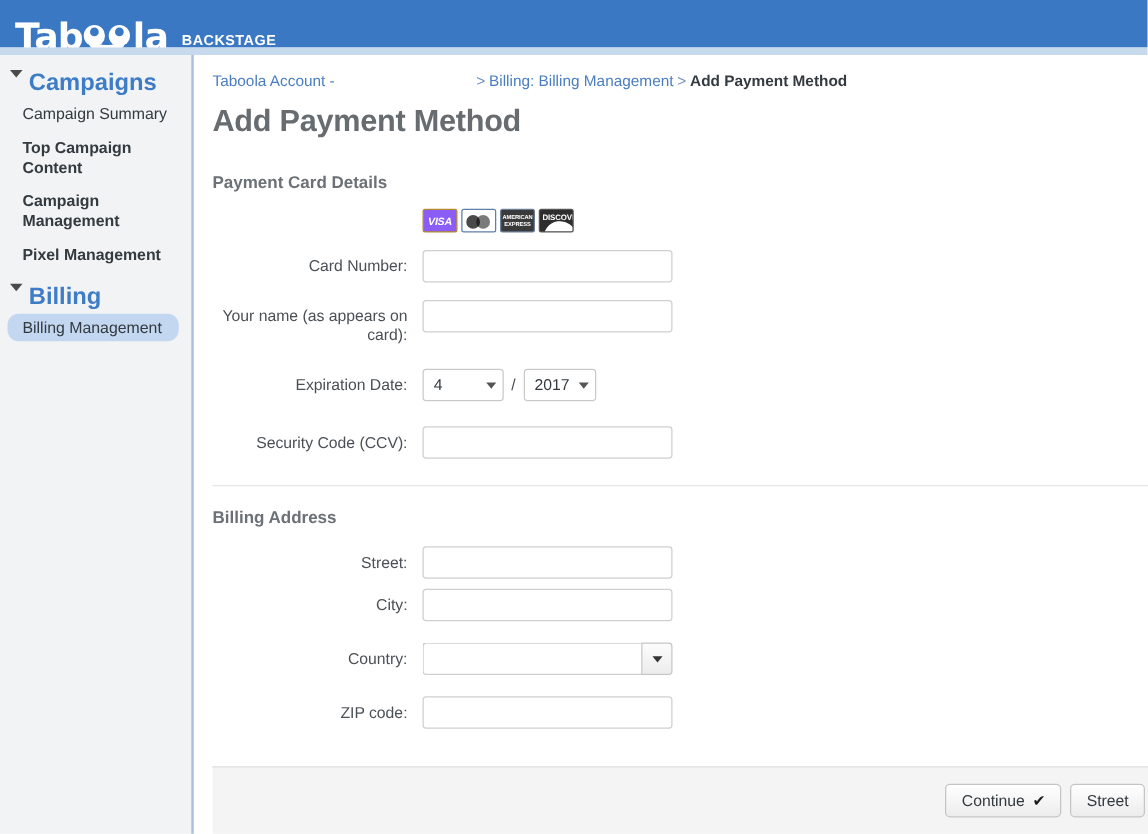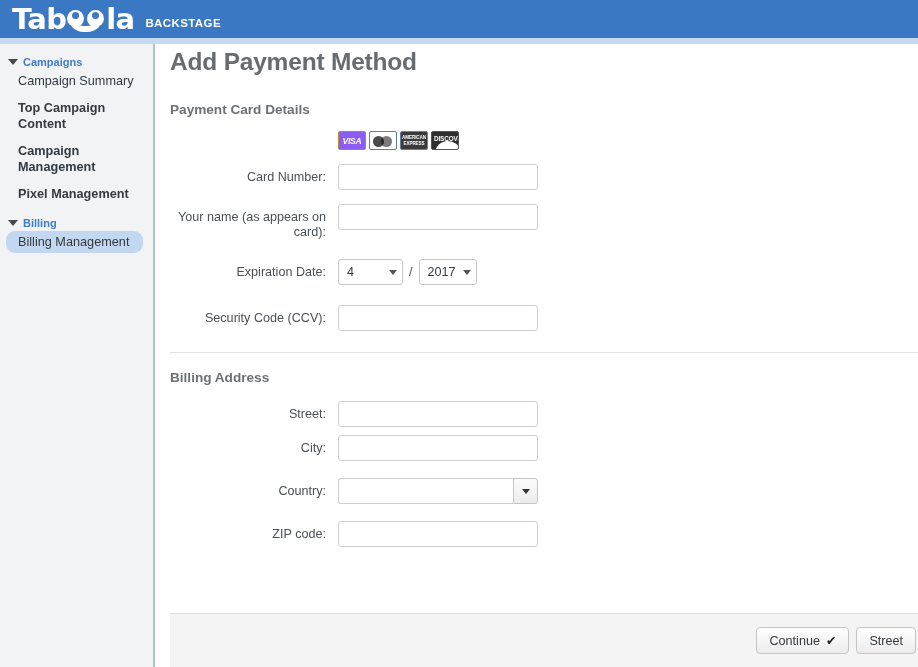--- a/index.html
+++ b/index.html
@@ -16,21 +16,21 @@
     position: absolute; left: 0; top: 0;
     width: 918px; height: 38px;
     background: #3b78c3;
   }
   #topbar-underline {
     position: absolute; left: 0; top: 38px;
     width: 918px; height: 6px;
     background: #c6d9ed;
   }
   #logo-wrap {
-    position: absolute; left: 12px; top: 3px;
+    position: absolute; left: 12px; top: 13px;
     height: 32px;
     display: flex; align-items: center;
   }
   .logo-text {
     color: #ffffff;
     font-size: 29px;
     font-weight: bold;
     letter-spacing: -0.7px;
     line-height: 29px;
     font-family: "DejaVu Sans", sans-serif;
@@ -77,24 +77,24 @@
 
   
   #sidebar {
     position: absolute; left: 0; top: 44px;
     width: 155px; height: 623px;
     background: #f1f3f5;
     border-right: 2px solid #a9c2e0;
     padding-top: 10px;
   }
   .nav-group-header {
-    display: flex; align-items: center;
+    display: flex; align-items: flex-start;
     padding: 2px 0 2px 8px;
     color: #3e7cc6;
-    font-size: 11px;
+    font-size: 19px;
     font-weight: bold;
     cursor: pointer;
   }
   .nav-caret {
     display: inline-block;
     width: 0; height: 0;
     border-left: 5px solid transparent;
     border-right: 5px solid transparent;
     border-top: 6px solid #4a4a4a;
     margin-right: 5px;
@@ -370,20 +370,26 @@
 
   <div class="nav-group-header" style="margin-top:10px;">
     <span class="nav-caret"></span>
     <span>Billing</span>
   </div>
   <div class="nav-item selected">Billing Management</div>
 </div>
 
 <div id="main">
 
+  <div id="breadcrumb-row">
+    <span id="account-crumb">Taboola Account -</span>
+    <span id="trail">
+      <span class="sep">&gt;</span><span class="crumb-link">Billing: Billing Management</span><span class="sep">&gt;</span><span class="crumb-current">Add Payment Method</span>
+    </span>
+  </div>
 
   <div id="page-title">Add Payment Method</div>
 
   <div class="section-title">Payment Card Details</div>
 
   <div id="card-logos">
     <div class="card-logo cl-visa">
       <span>VISA</span>
     </div>
     <div class="card-logo cl-mc">

